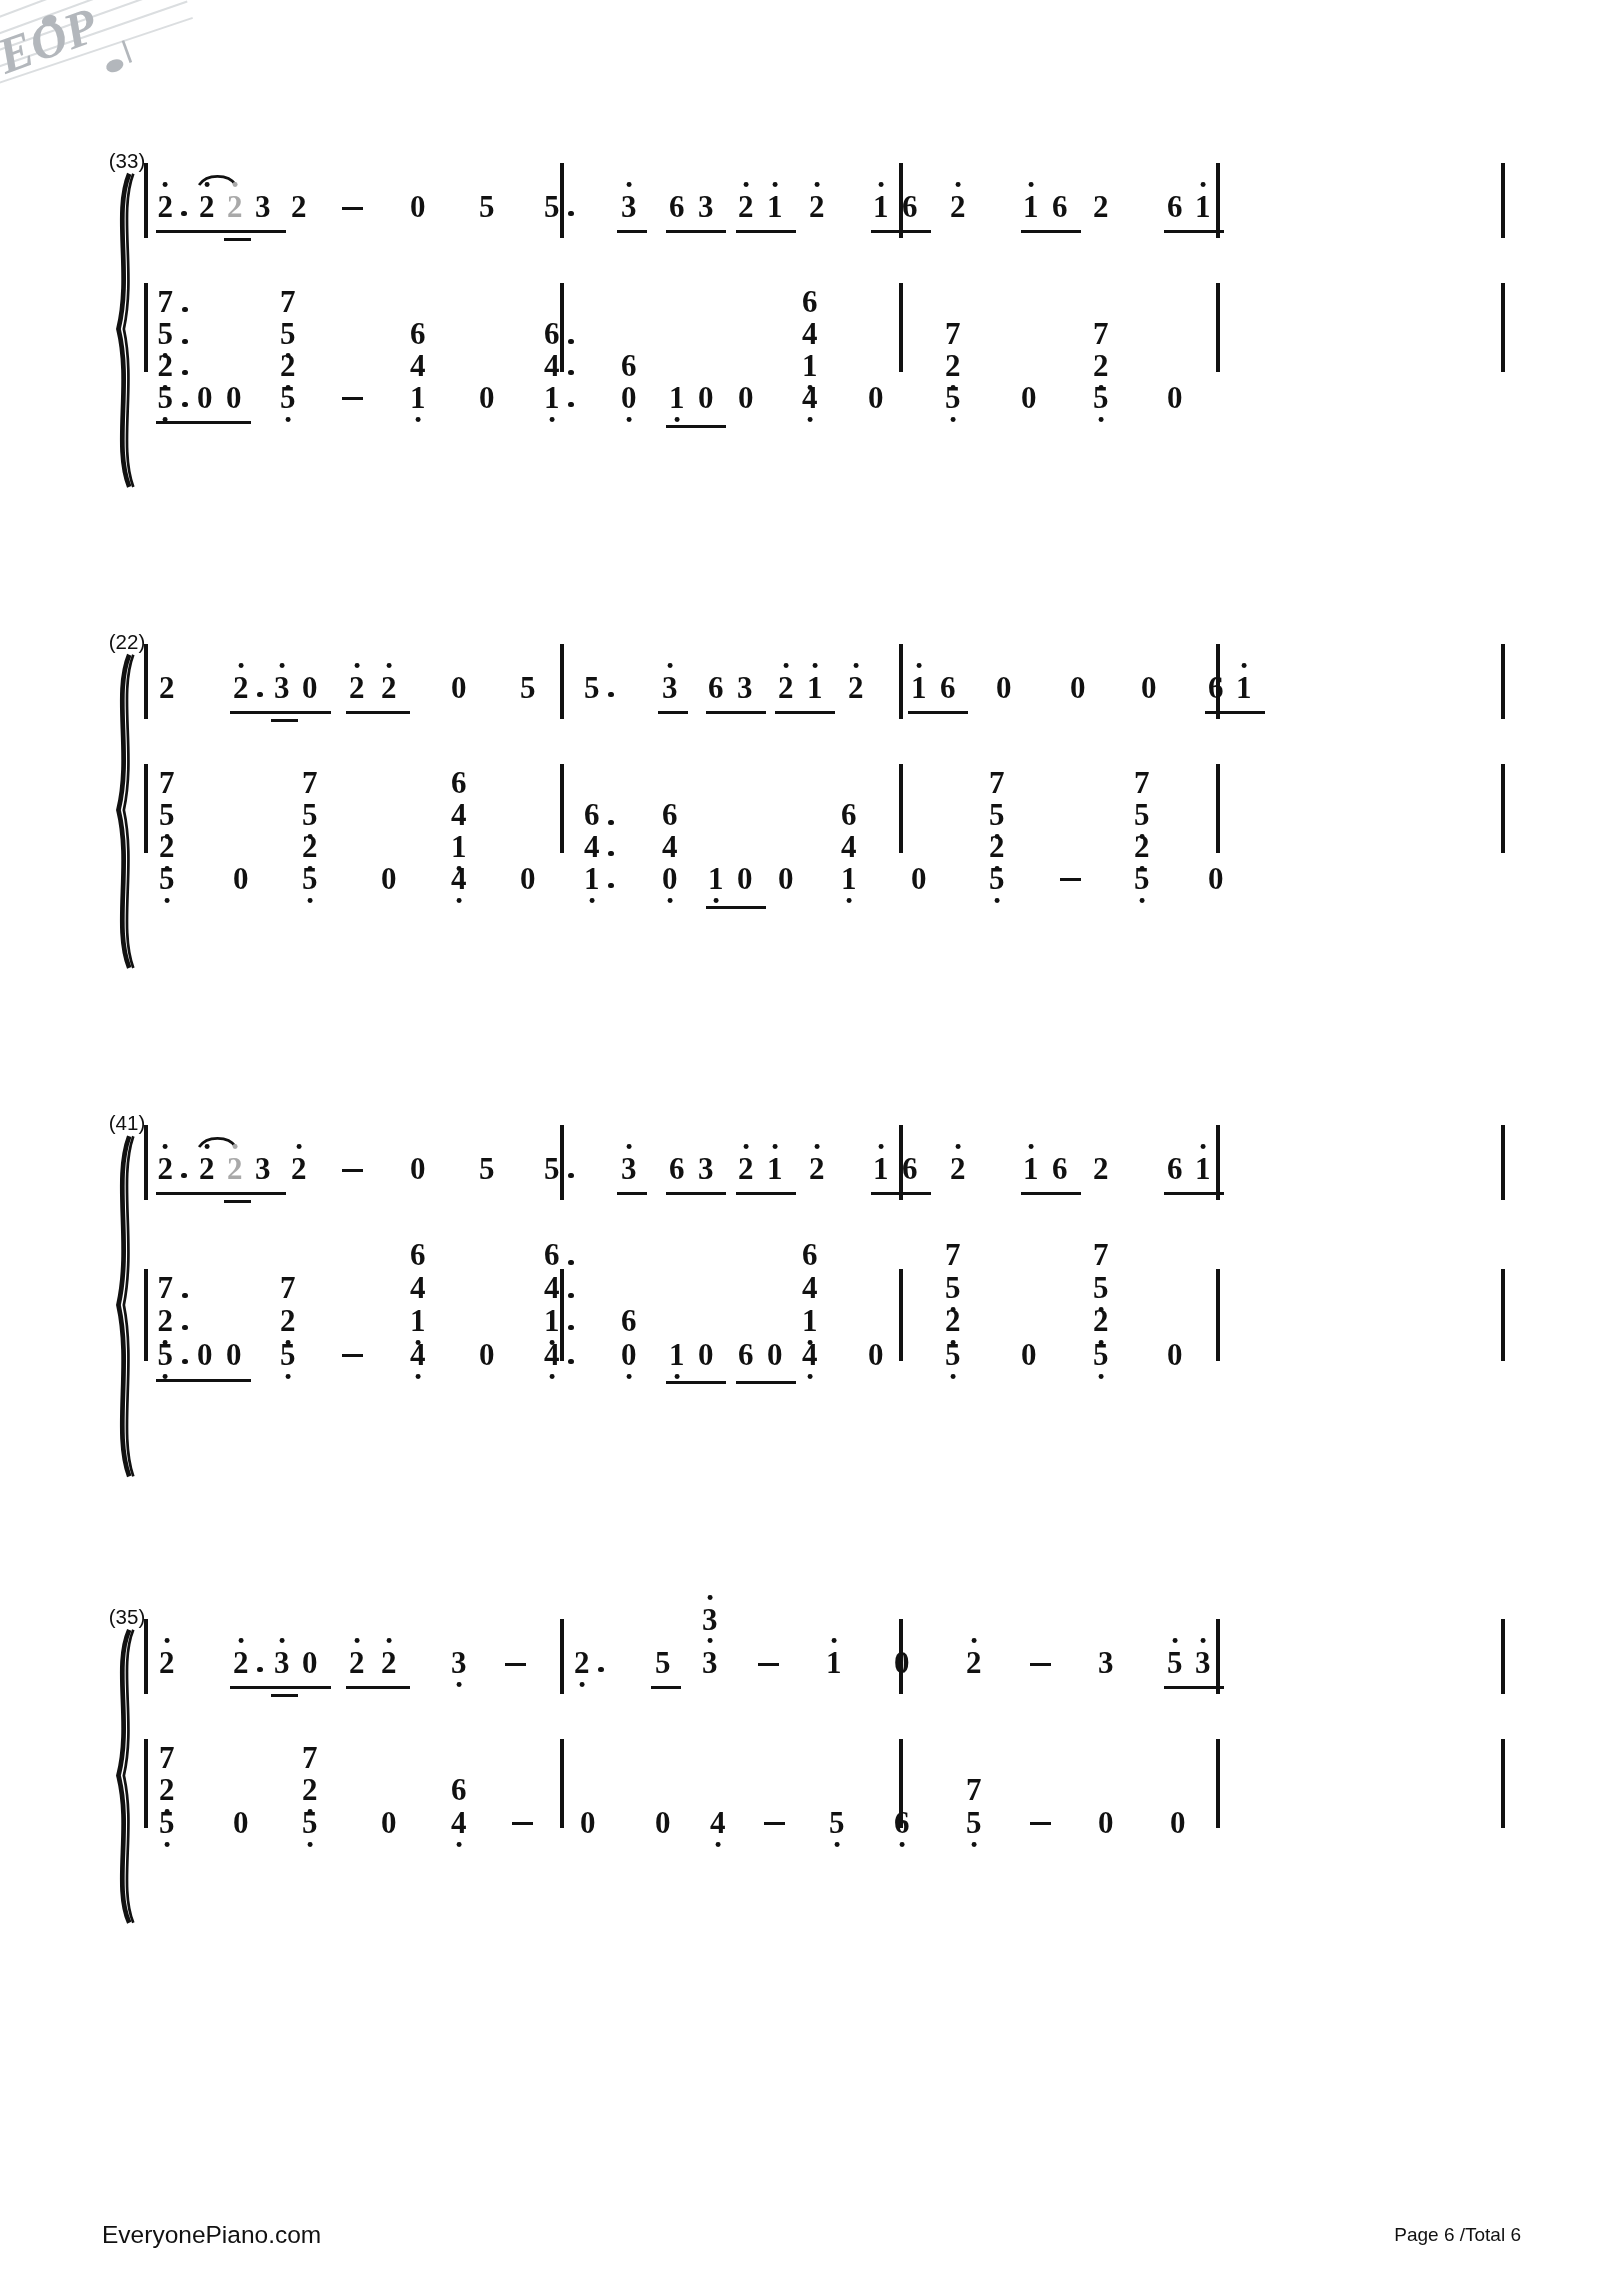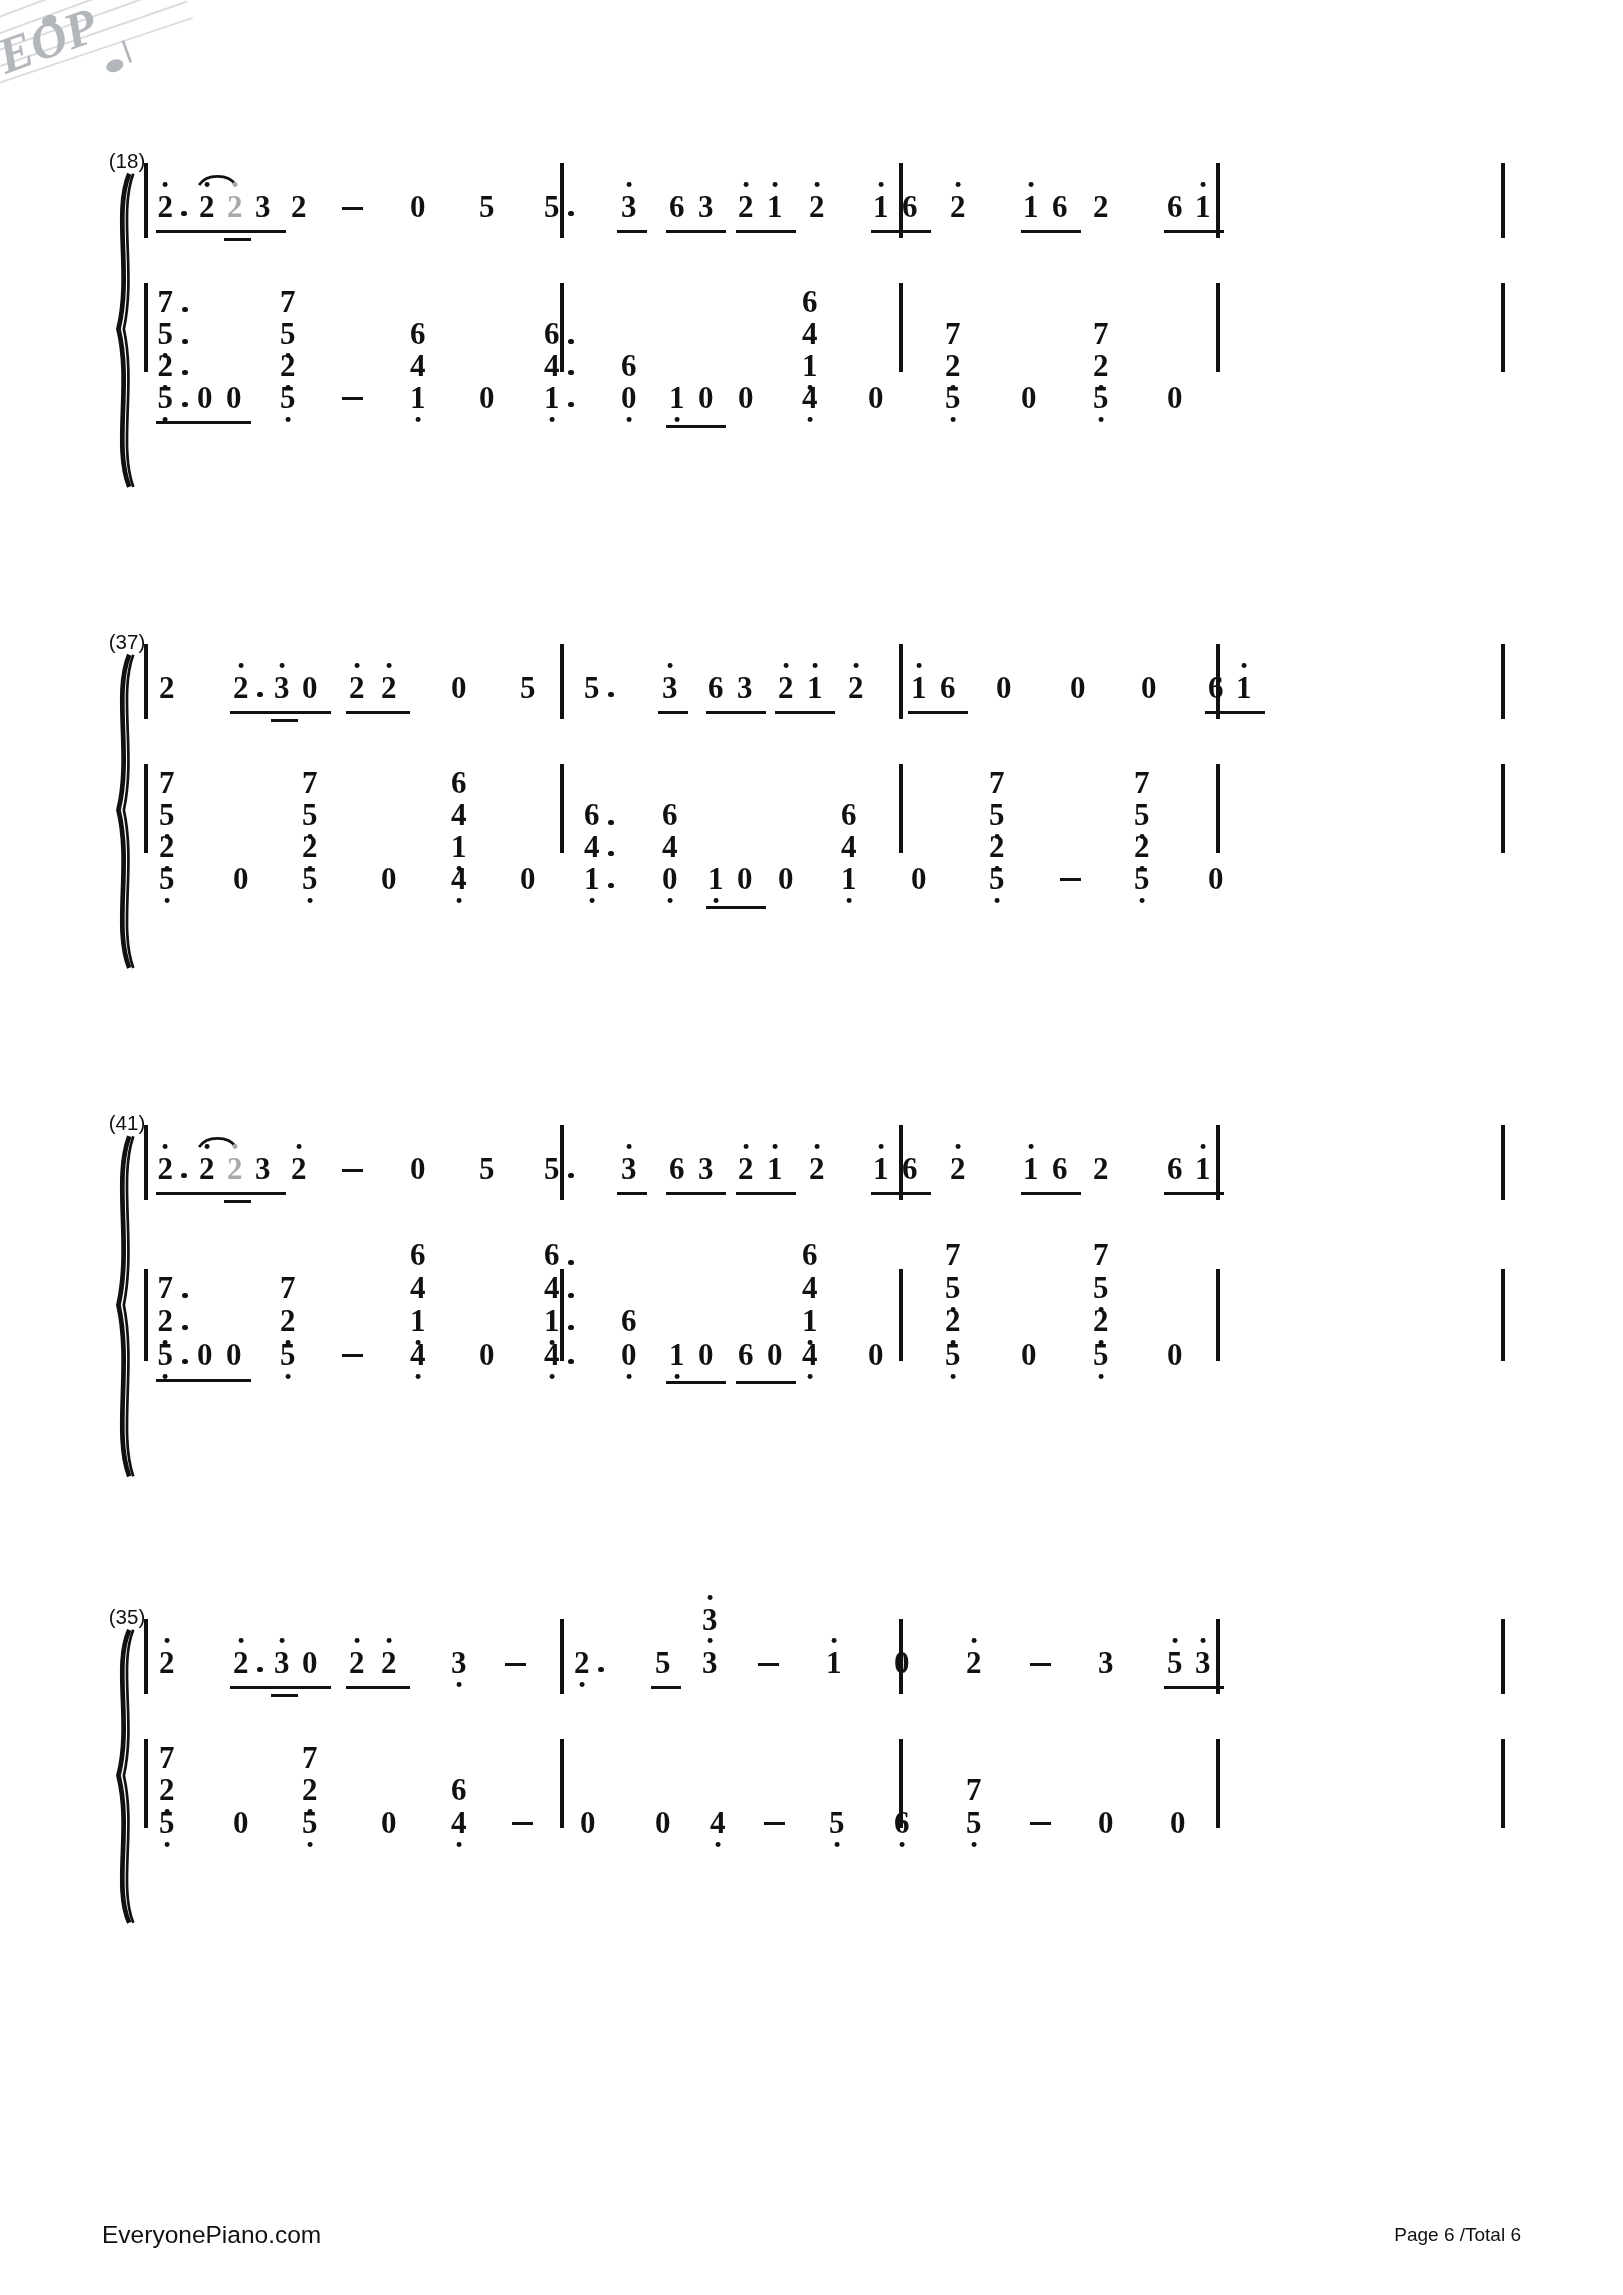--- a/index.html
+++ b/index.html
@@ -161,21 +161,21 @@
       </g>
       <g fill="#9aa0a6">
         <ellipse cx="168" cy="96" rx="13" ry="9" transform="rotate(-20 168 96)"></ellipse>
         <rect x="178" y="60" width="4" height="34" transform="rotate(-20 178 60)"></rect>
         <ellipse cx="72" cy="30" rx="11" ry="8" transform="rotate(-20 72 30)"></ellipse>
       </g>
     </svg>
   </div>
 
   <div class="system" style="top:153px;height:355px;">
-    <div class="sys-label">(18)</div>
+    <div class="sys-label">(33)</div>
 
     <div class="brace">
       <svg width="27" height="320" viewBox="0 0 40 470">
         <path d="M30 2 C6 60 34 150 14 232 C34 314 6 406 30 466" stroke="#111" stroke-width="7" fill="none"></path>
         <path d="M36 2 C14 60 40 150 22 232 C40 314 14 406 36 466" stroke="#111" stroke-width="4" fill="none"></path>
       </svg>
     </div>
 
     <div class="staff">
 
@@ -343,21 +343,21 @@
         <span class="dotdn"></span>
       </div>
       <div class="n" style="left:949px; top:215px;">5
         <span class="dotdn"></span>
       </div>
       <div class="n" style="left:1023px; top:215px;">0</div>
     </div>
   </div>
 
   <div class="system" style="top:634px;height:355px;">
-    <div class="sys-label">(37)</div>
+    <div class="sys-label">(22)</div>
 
     <div class="brace">
       <svg width="27" height="320" viewBox="0 0 40 470">
         <path d="M30 2 C6 60 34 150 14 232 C34 314 6 406 30 466" stroke="#111" stroke-width="7" fill="none"></path>
         <path d="M36 2 C14 60 40 150 22 232 C40 314 14 406 36 466" stroke="#111" stroke-width="4" fill="none"></path>
       </svg>
     </div>
 
     <div class="staff">
       <div class="vline" style="left:0px;   top:-3.4px;  height:75px;"></div>

